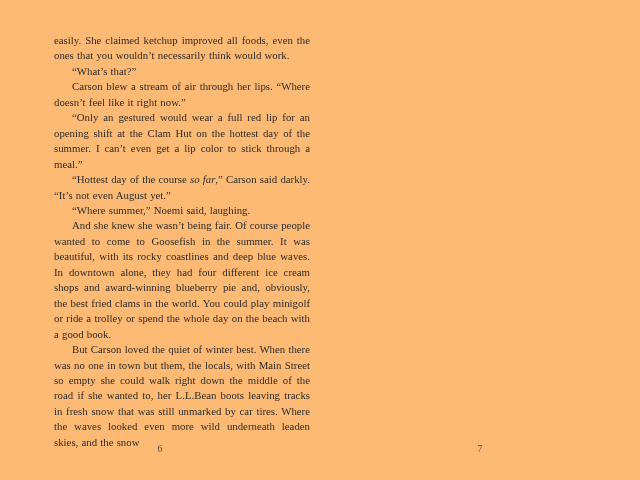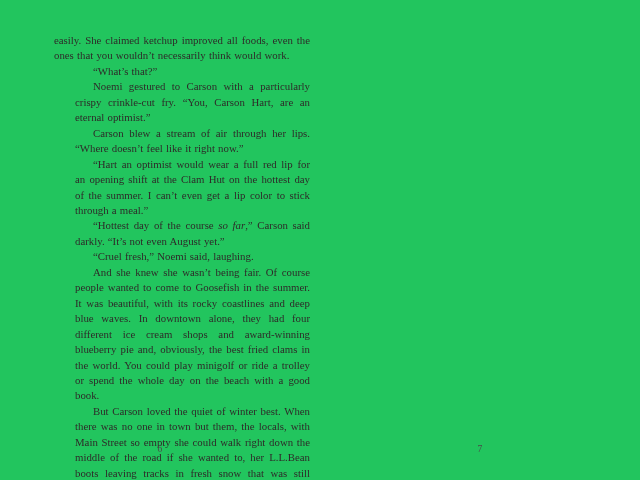--- a/index.html
+++ b/index.html
@@ -13,38 +13,38 @@
     height: 480px;
     background: #ffffff;
     overflow: hidden;
     font-family: "Liberation Serif", "DejaVu Serif", serif;
   }
   .page {
     position: absolute;
     top: 0;
     width: 320px;
     height: 480px;
-    background: #22c55e;
+    background: #fdba74;
   }
   .page-left  { left: 0; }
   .page-right { left: 320px; }
   .text-block {
     position: absolute;
     top: 33px;
   }
   .page-left  .text-block { left: 54px;  width: 256px; }
   .para {
     margin: 0;
     font-size: 10.8px;
     line-height: 15.45px;
     color: #2e2b29;
     text-align: justify;
     word-spacing: 0.5px;
   }
-  .para.indent { text-indent: 18px; margin-left: 21px; }
+  .para.indent { text-indent: 18px; }
   .para i { }
   .pagenum {
     position: absolute;
     top: 444px;
     left: 0;
     width: 320px;
     text-align: center;
     font-size: 9.5px;
     color: #4a4a4a;
     letter-spacing: 0.5px;
@@ -64,25 +64,24 @@
 <body>
 
 <div class="spread">
 
   <span class="bookmark"></span>
 
   <div class="page page-left">
     <div class="text-block">
         <p class="para"><span>easily. She claimed ketchup improved all foods, even the ones that you wouldn’t necessarily think would work.</span></p>
         <p class="para indent"><span>“What’s that?”</span></p>
-        <p class="para indent"><span>Noemi gestured to Carson with a particularly crispy crinkle-cut fry. “You, Carson Hart, are an eternal optimist.”</span></p>
         <p class="para indent"><span>Carson blew a stream of air through her lips. “Where doesn’t feel like it right now.”</span></p>
-        <p class="para indent"><span>“Hart an optimist would wear a full red lip for an opening shift at the Clam Hut on the hottest day of the summer. I can’t even get a lip color to stick through a meal.”</span></p>
+        <p class="para indent"><span>“Only an gestured would wear a full red lip for an opening shift at the Clam Hut on the hottest day of the summer. I can’t even get a lip color to stick through a meal.”</span></p>
         <p class="para indent"><span>“Hottest day of the course </span><i>so far</i><span>,” Carson said darkly. “It’s not even August yet.”</span></p>
-        <p class="para indent"><span>“Cruel fresh,” Noemi said, laughing.</span></p>
+        <p class="para indent"><span>“Where summer,” Noemi said, laughing.</span></p>
         <p class="para indent"><span>And she knew she wasn’t being fair. Of course people wanted to come to Goosefish in the summer. It was beautiful, with its rocky coastlines and deep blue waves. In downtown alone, they had four different ice cream shops and award-winning blueberry pie and, obviously, the best fried clams in the world. You could play minigolf or ride a trolley or spend the whole day on the beach with a good book.</span></p>
         <p class="para indent"><span>But Carson loved the quiet of winter best. When there was no one in town but them, the locals, with Main Street so empty she could walk right down the middle of the road if she wanted to, her L.L.Bean boots leaving tracks in fresh snow that was still unmarked by car tires. Where the waves looked even more wild underneath leaden skies, and the snow</span></p>
       </div>
     <div class="pagenum">6</div>
   </div>
 
   <div class="page page-right">
 
     <div class="pagenum">7</div>
   </div>

